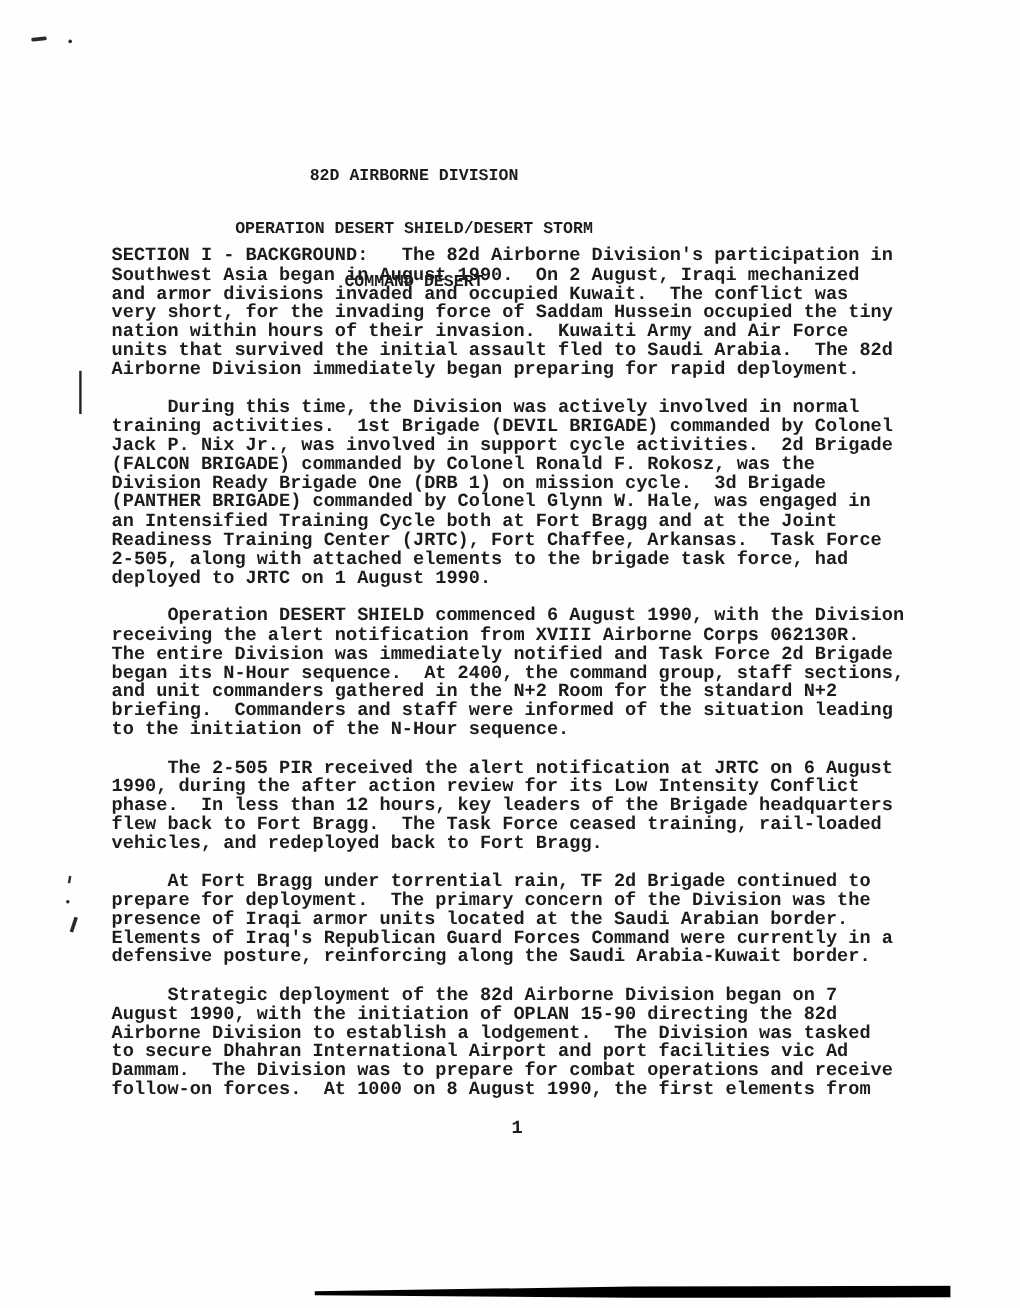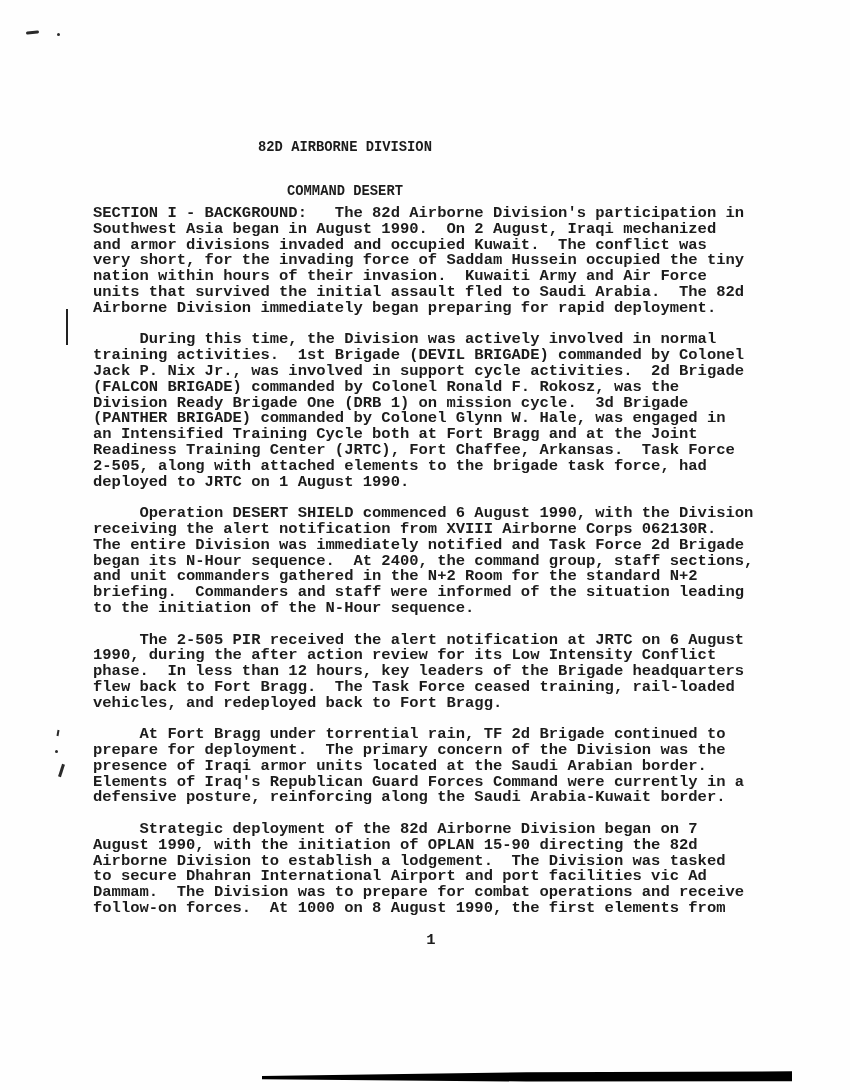--- a/index.html
+++ b/index.html
@@ -73,20 +73,21 @@
   <div class="artifact art-dot"></div>
   <div class="artifact art-vline-right"></div>
   <div class="artifact art-vline-left"></div>
   <div class="artifact art-tick1"></div>
   <div class="artifact art-tick2"></div>
   <div class="artifact art-slash"></div>
   <div class="artifact art-bottom"></div>
 
   <header class="title-block">
     <div class="title-line">82D AIRBORNE DIVISION</div>
+    <div class="title-line">OPERATION DESERT SHIELD/DESERT STORM</div>
     <div class="title-line">COMMAND DESERT</div>
   </header>
 
   <main class="body-text">
     <p class="para">SECTION I - BACKGROUND:   The 82d Airborne Division's participation in
 Southwest Asia began in August 1990.  On 2 August, Iraqi mechanized
 and armor divisions invaded and occupied Kuwait.  The conflict was
 very short, for the invading force of Saddam Hussein occupied the tiny
 nation within hours of their invasion.  Kuwaiti Army and Air Force
 units that survived the initial assault fled to Saudi Arabia.  The 82d

